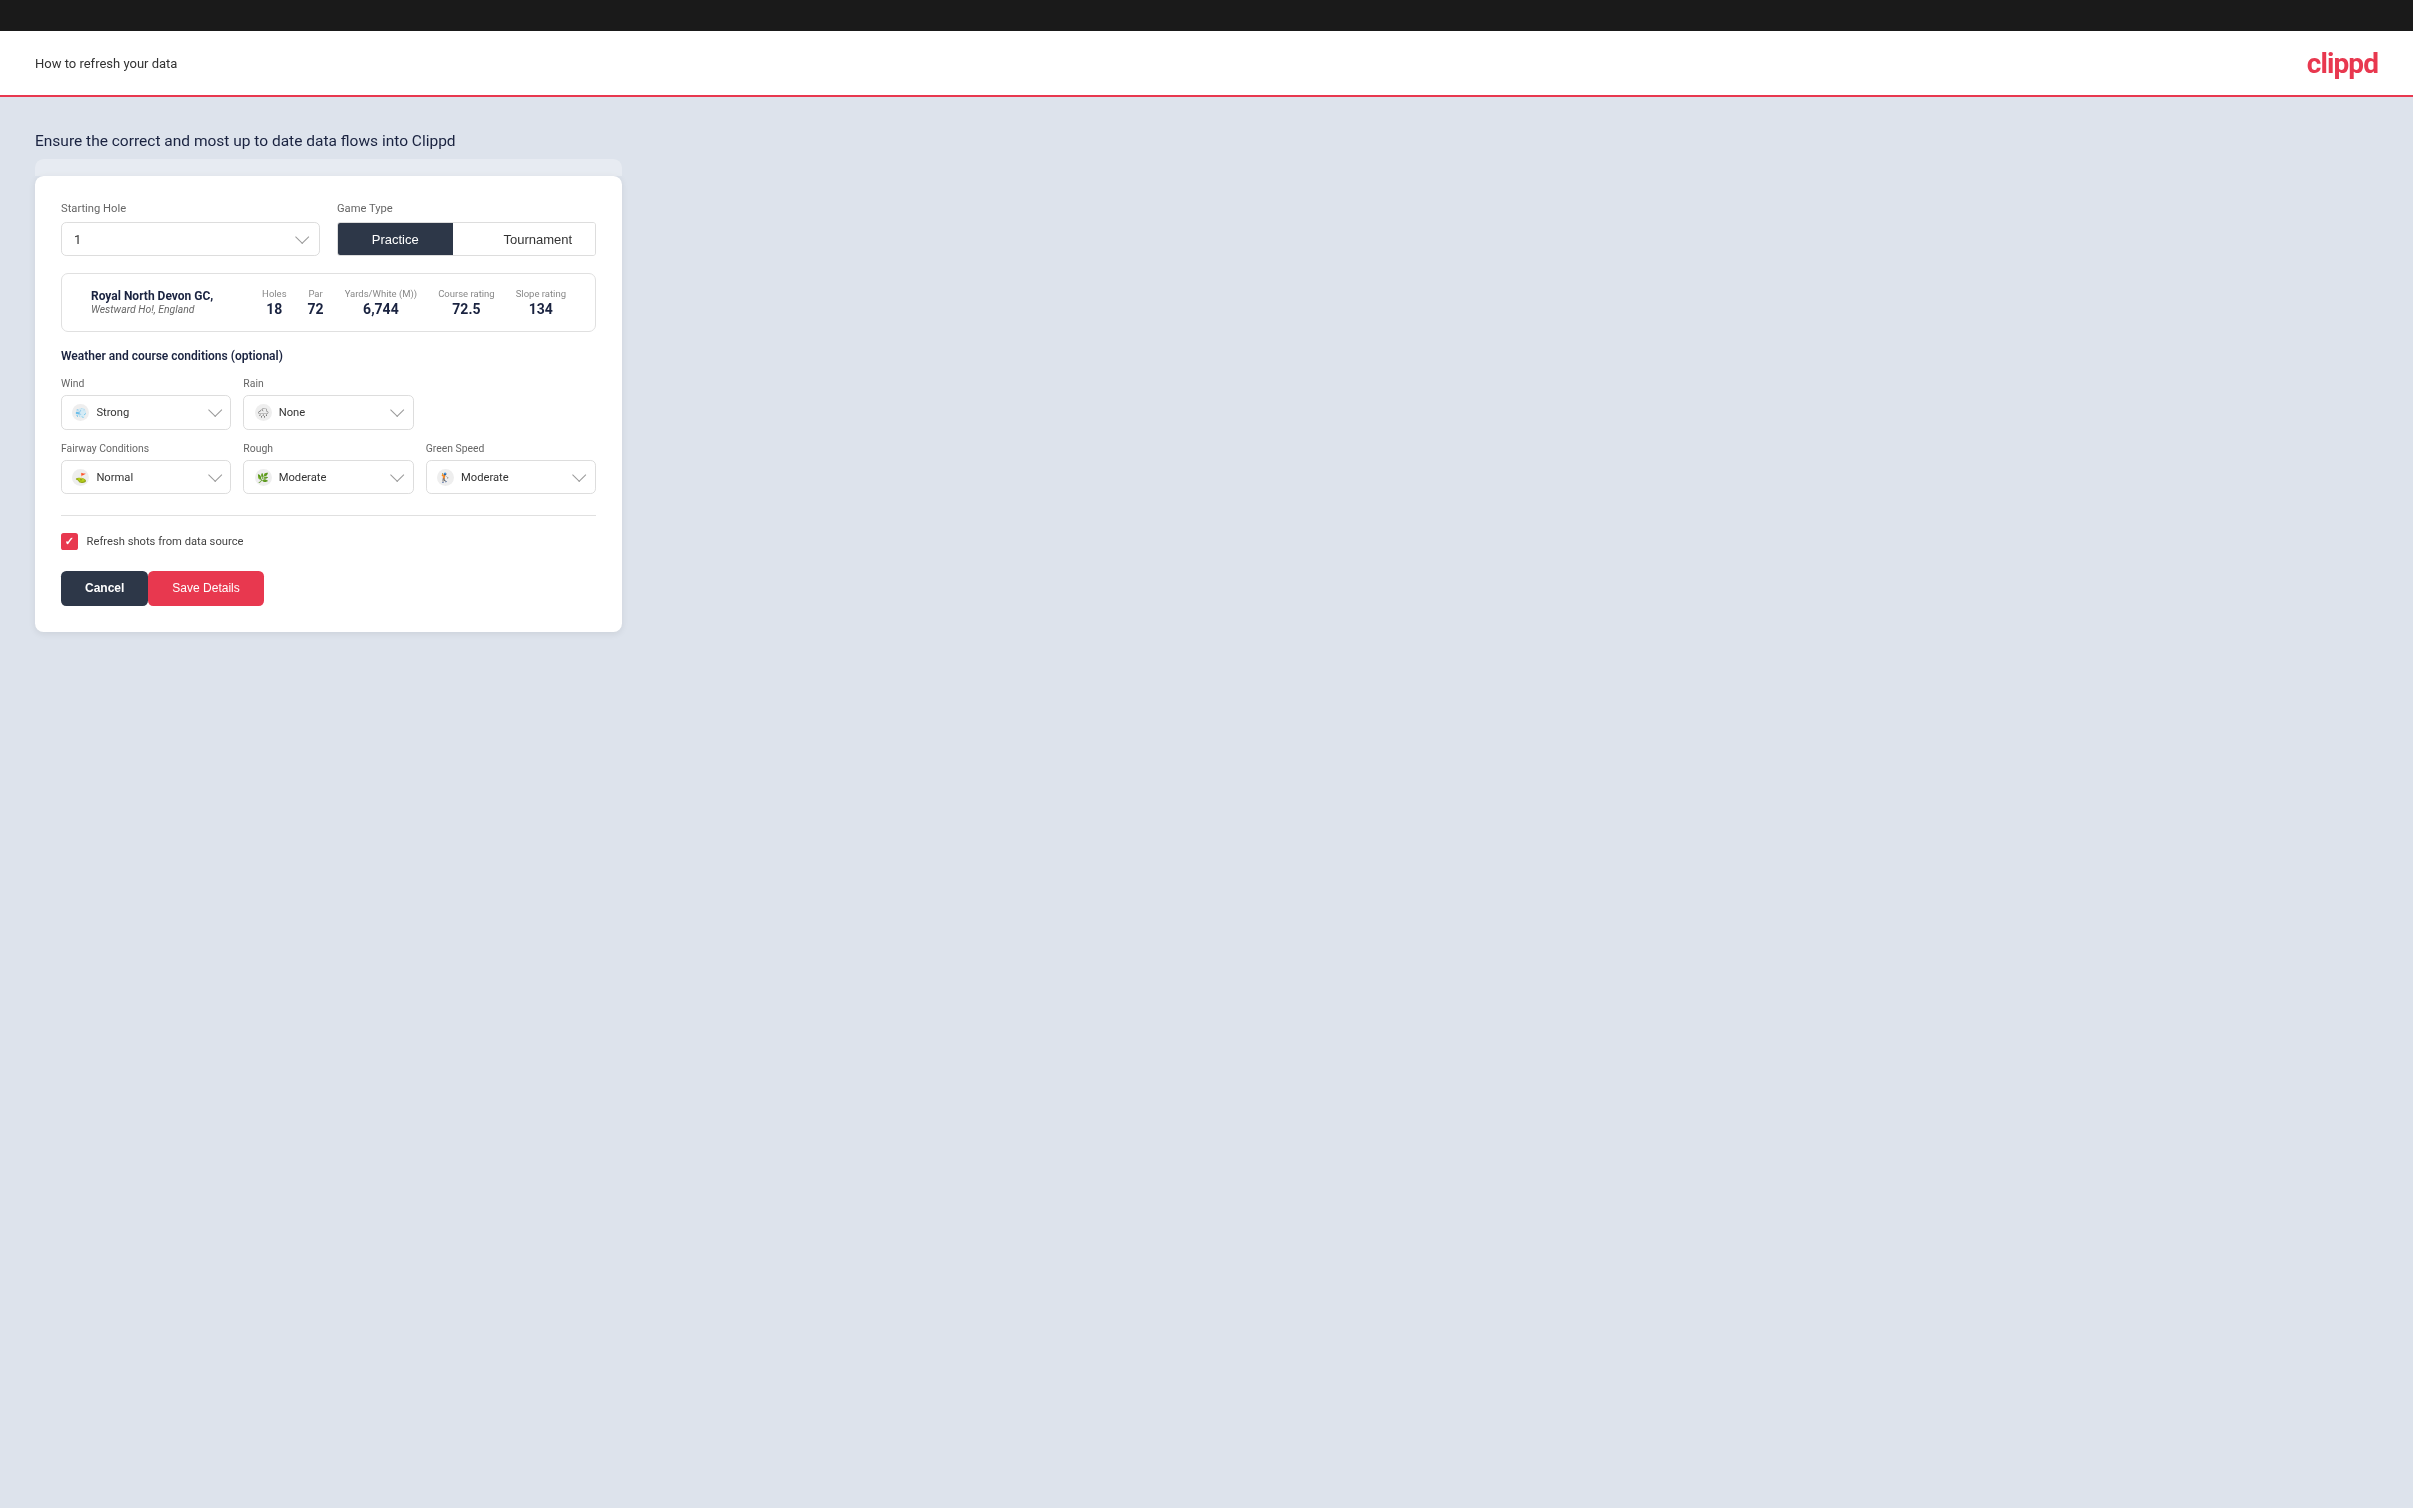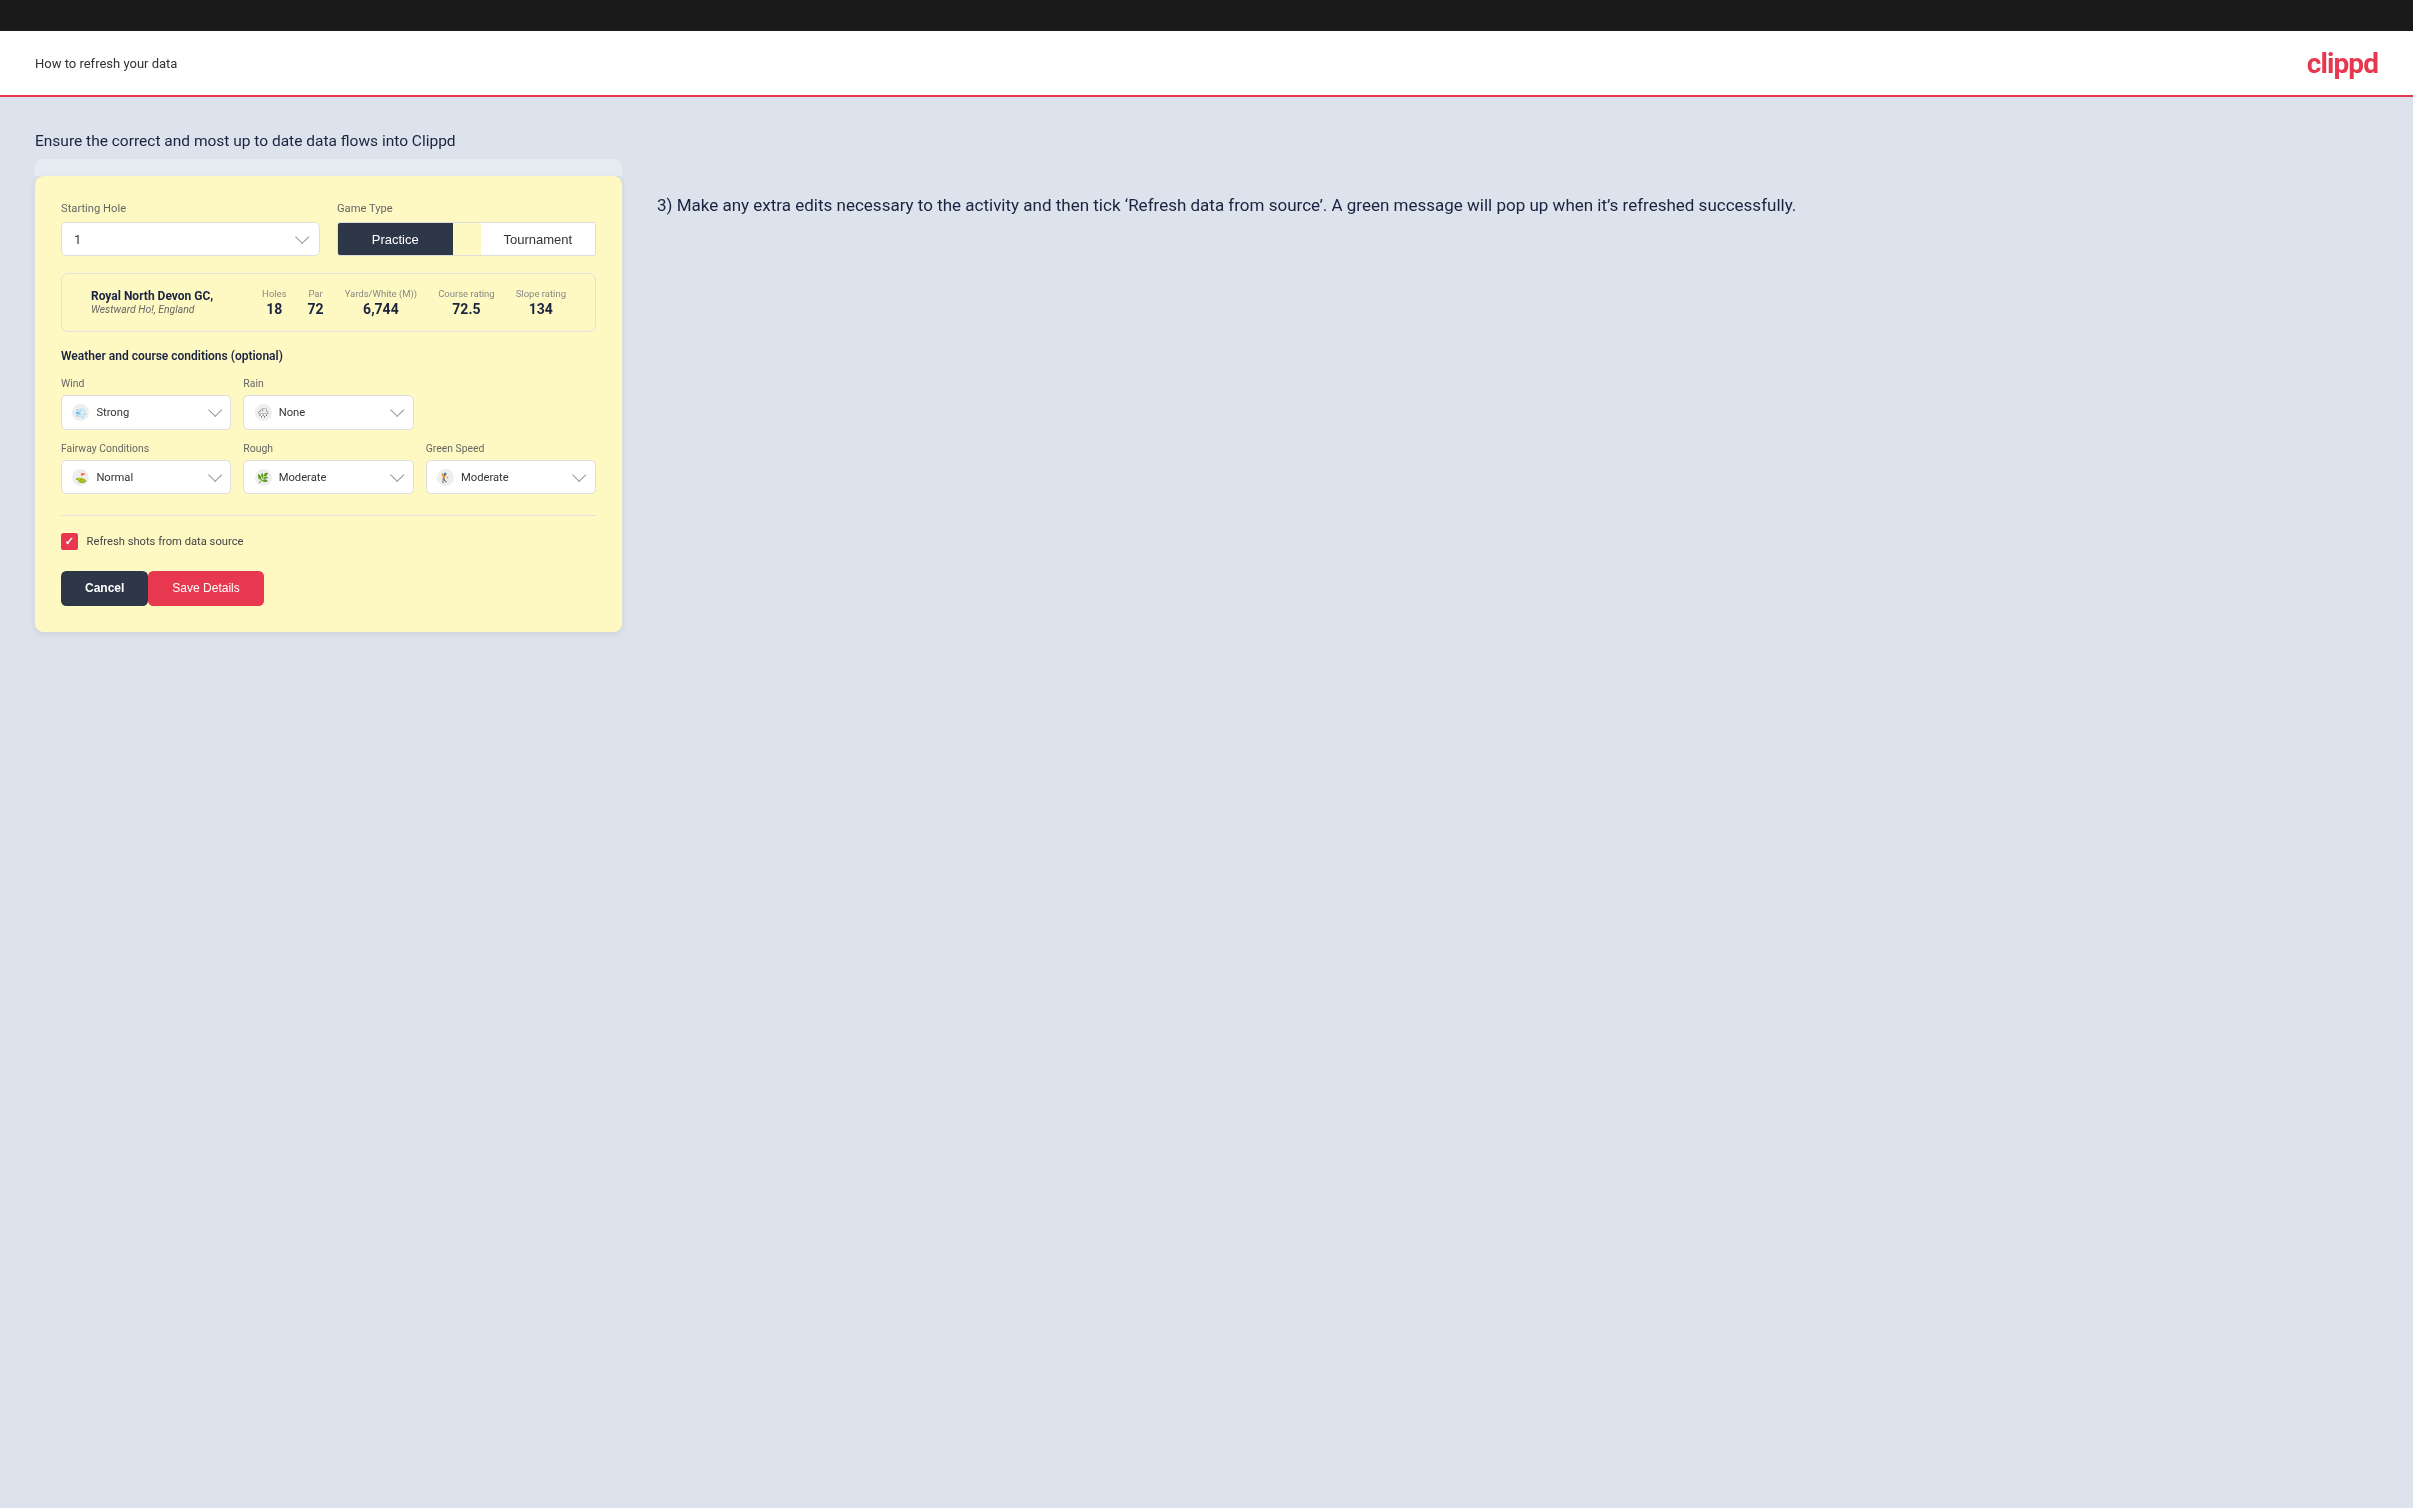--- a/index.html
+++ b/index.html
@@ -47,21 +47,21 @@
       color: #1a2340;
       font-weight: 400;
       margin-bottom: 26px;
     }
     .content-area {
       display: flex;
       gap: 35px;
       align-items: flex-start;
     }
     .form-card {
-      background: #fef9c3;
+      background: #ffffff;
       border-radius: 8.6px;
       padding: 26px;
       width: 587px;
       flex-shrink: 0;
       box-shadow: 0 1.7px 7px rgba(0,0,0,0.08);
       position: relative;
     }
     .form-card::before {
       content: '';
       position: absolute;
@@ -419,19 +419,16 @@
         <span class="checkbox-label">Refresh shots from data source</span>
       </div>
 
       <div class="buttons-row">
         <button class="cancel-btn">Cancel</button>
         <button class="save-btn">Save Details</button>
       </div>
 
     </div>
 
-    <div class="right-panel">
-      <p class="instruction-text">3) Make any extra edits necessary to the activity and then tick ‘Refresh data from source’. A green message will pop up when it’s refreshed successfully.</p>
-    </div>
 
   </div>
 </div>
 
 
 </body></html>

